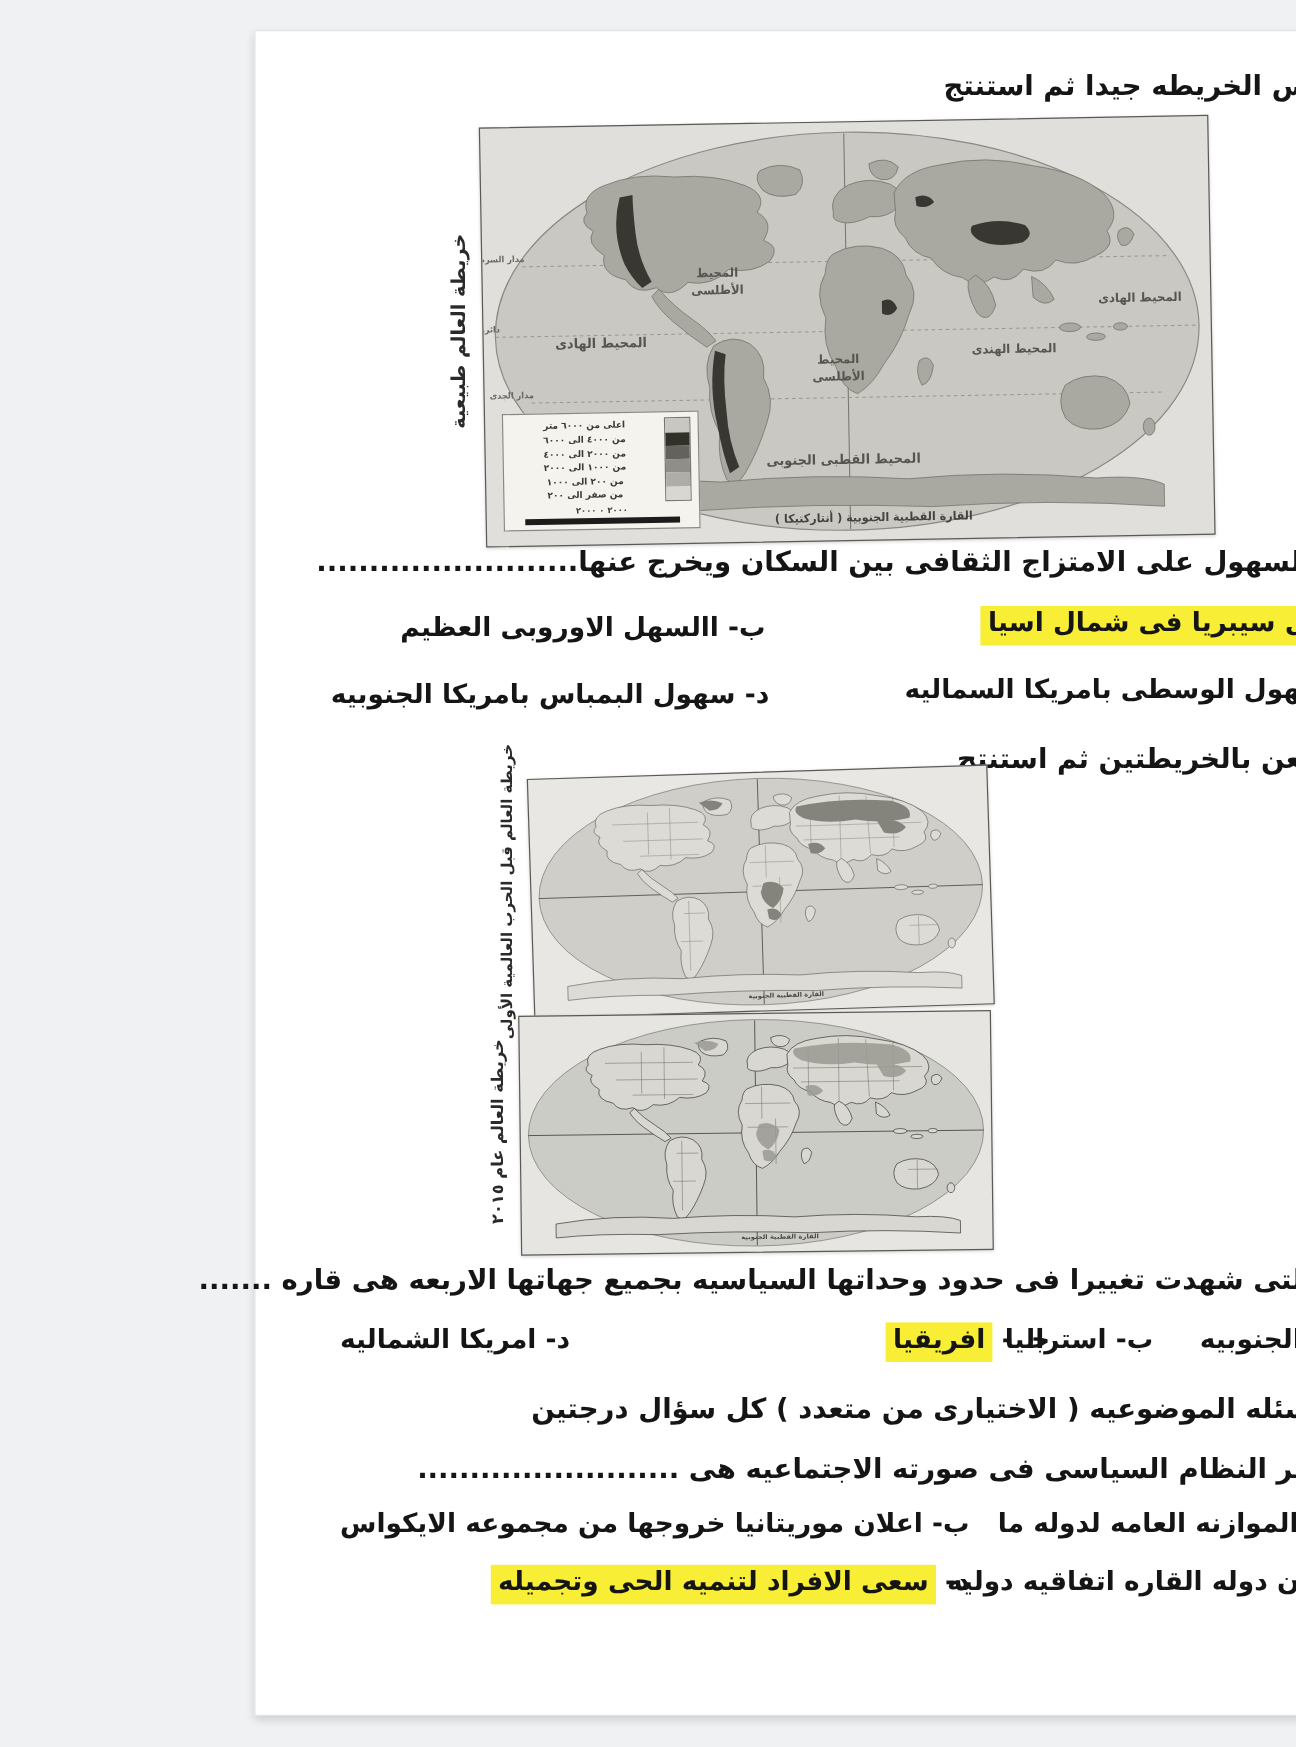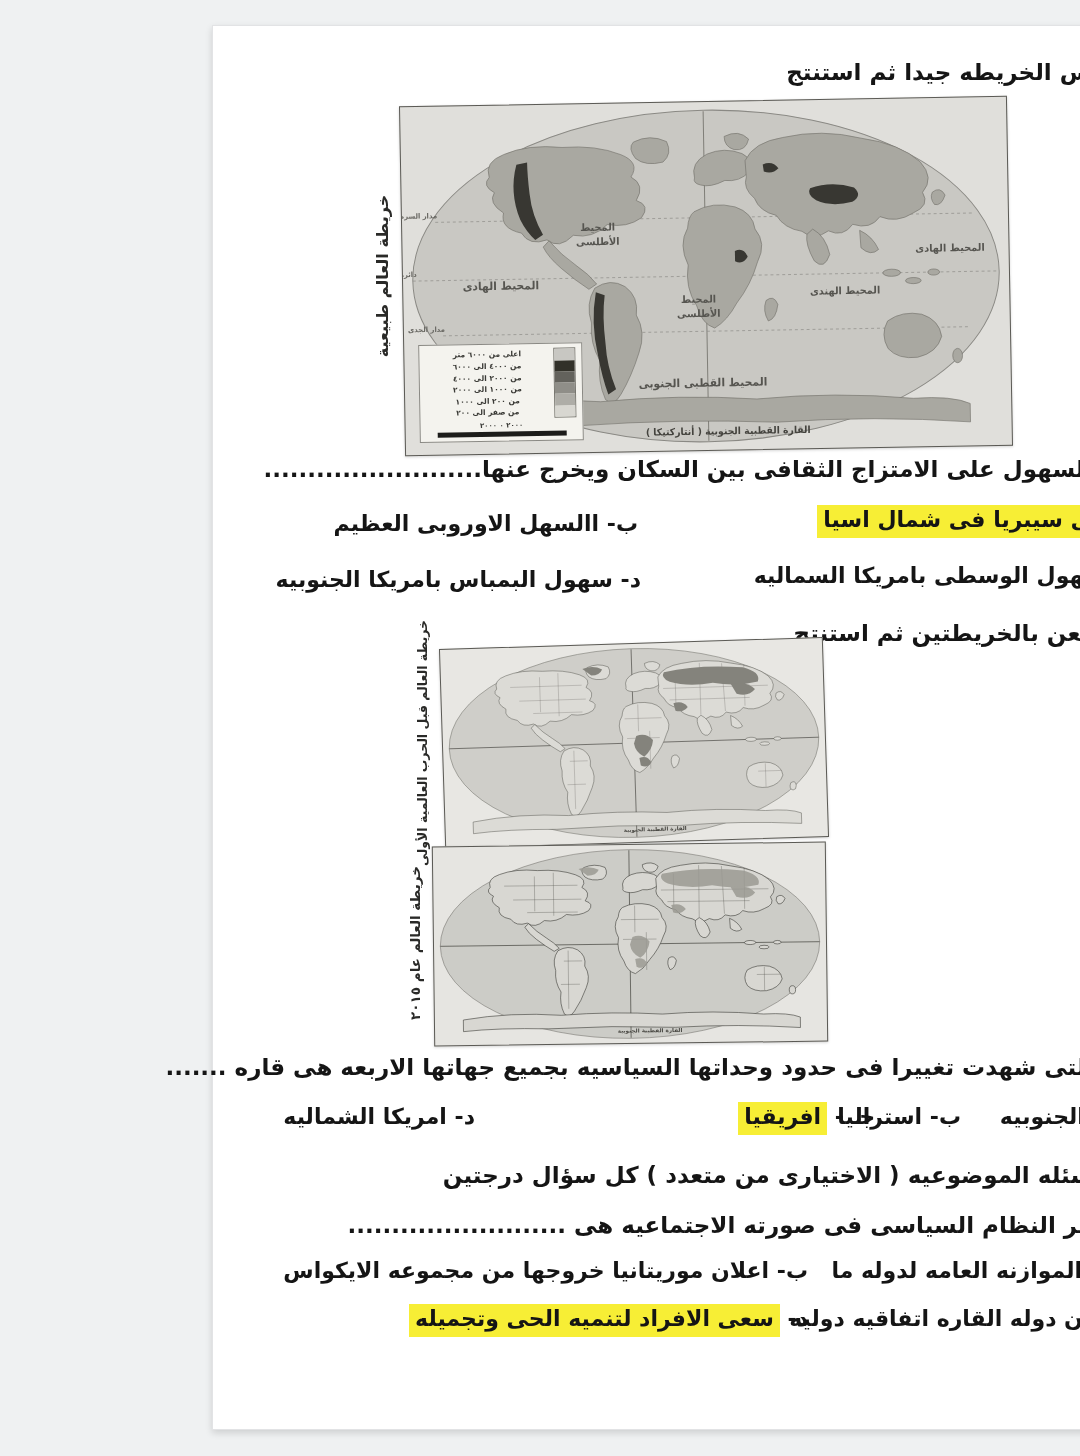--- a/index.html
+++ b/index.html
@@ -154,21 +154,21 @@
   </div>
   <div class="opt" style="top:537px;right:33px">
     <span>جـ -</span>
     <span>السهول الوسطى بامريكا السماليه</span>
   </div>
   <div class="opt" style="top:541px;right:562px">
     <span>د-</span>
     <span>سهول البمباس بامريكا الجنوبيه</span>
   </div>
 
-  <div class="line" style="top:594px;right:33px">36- استعن بالخريطتين ثم استنتج</div>
+  <div class="line" style="top:594px;right:33px">٣٢- استعن بالخريطتين ثم استنتج</div>
 
   <div class="map-wrap m2">
     <div class="vtitle">خريطة العالم قبل الحرب العالمية الأولى</div>
     <div class="map-frame">
       <svg class="map-svg" viewBox="0 0 620 340" preserveAspectRatio="none">
         <ellipse cx="310" cy="170" rx="300" ry="162" fill="#cfcec9" stroke="#7b7a74" stroke-width="1"></ellipse>
         <line x1="310" y1="9" x2="310" y2="331" stroke="#45443f" stroke-width="1.1"></line>
         <line x1="10" y1="170" x2="610" y2="170" stroke="#45443f" stroke-width="1.1"></line>
         <use href="#landmass" fill="#dcdbd6" stroke="#55544e" stroke-width="0.8"></use>
         <use href="#borders" stroke="#6a6963" stroke-width="0.5"></use>

